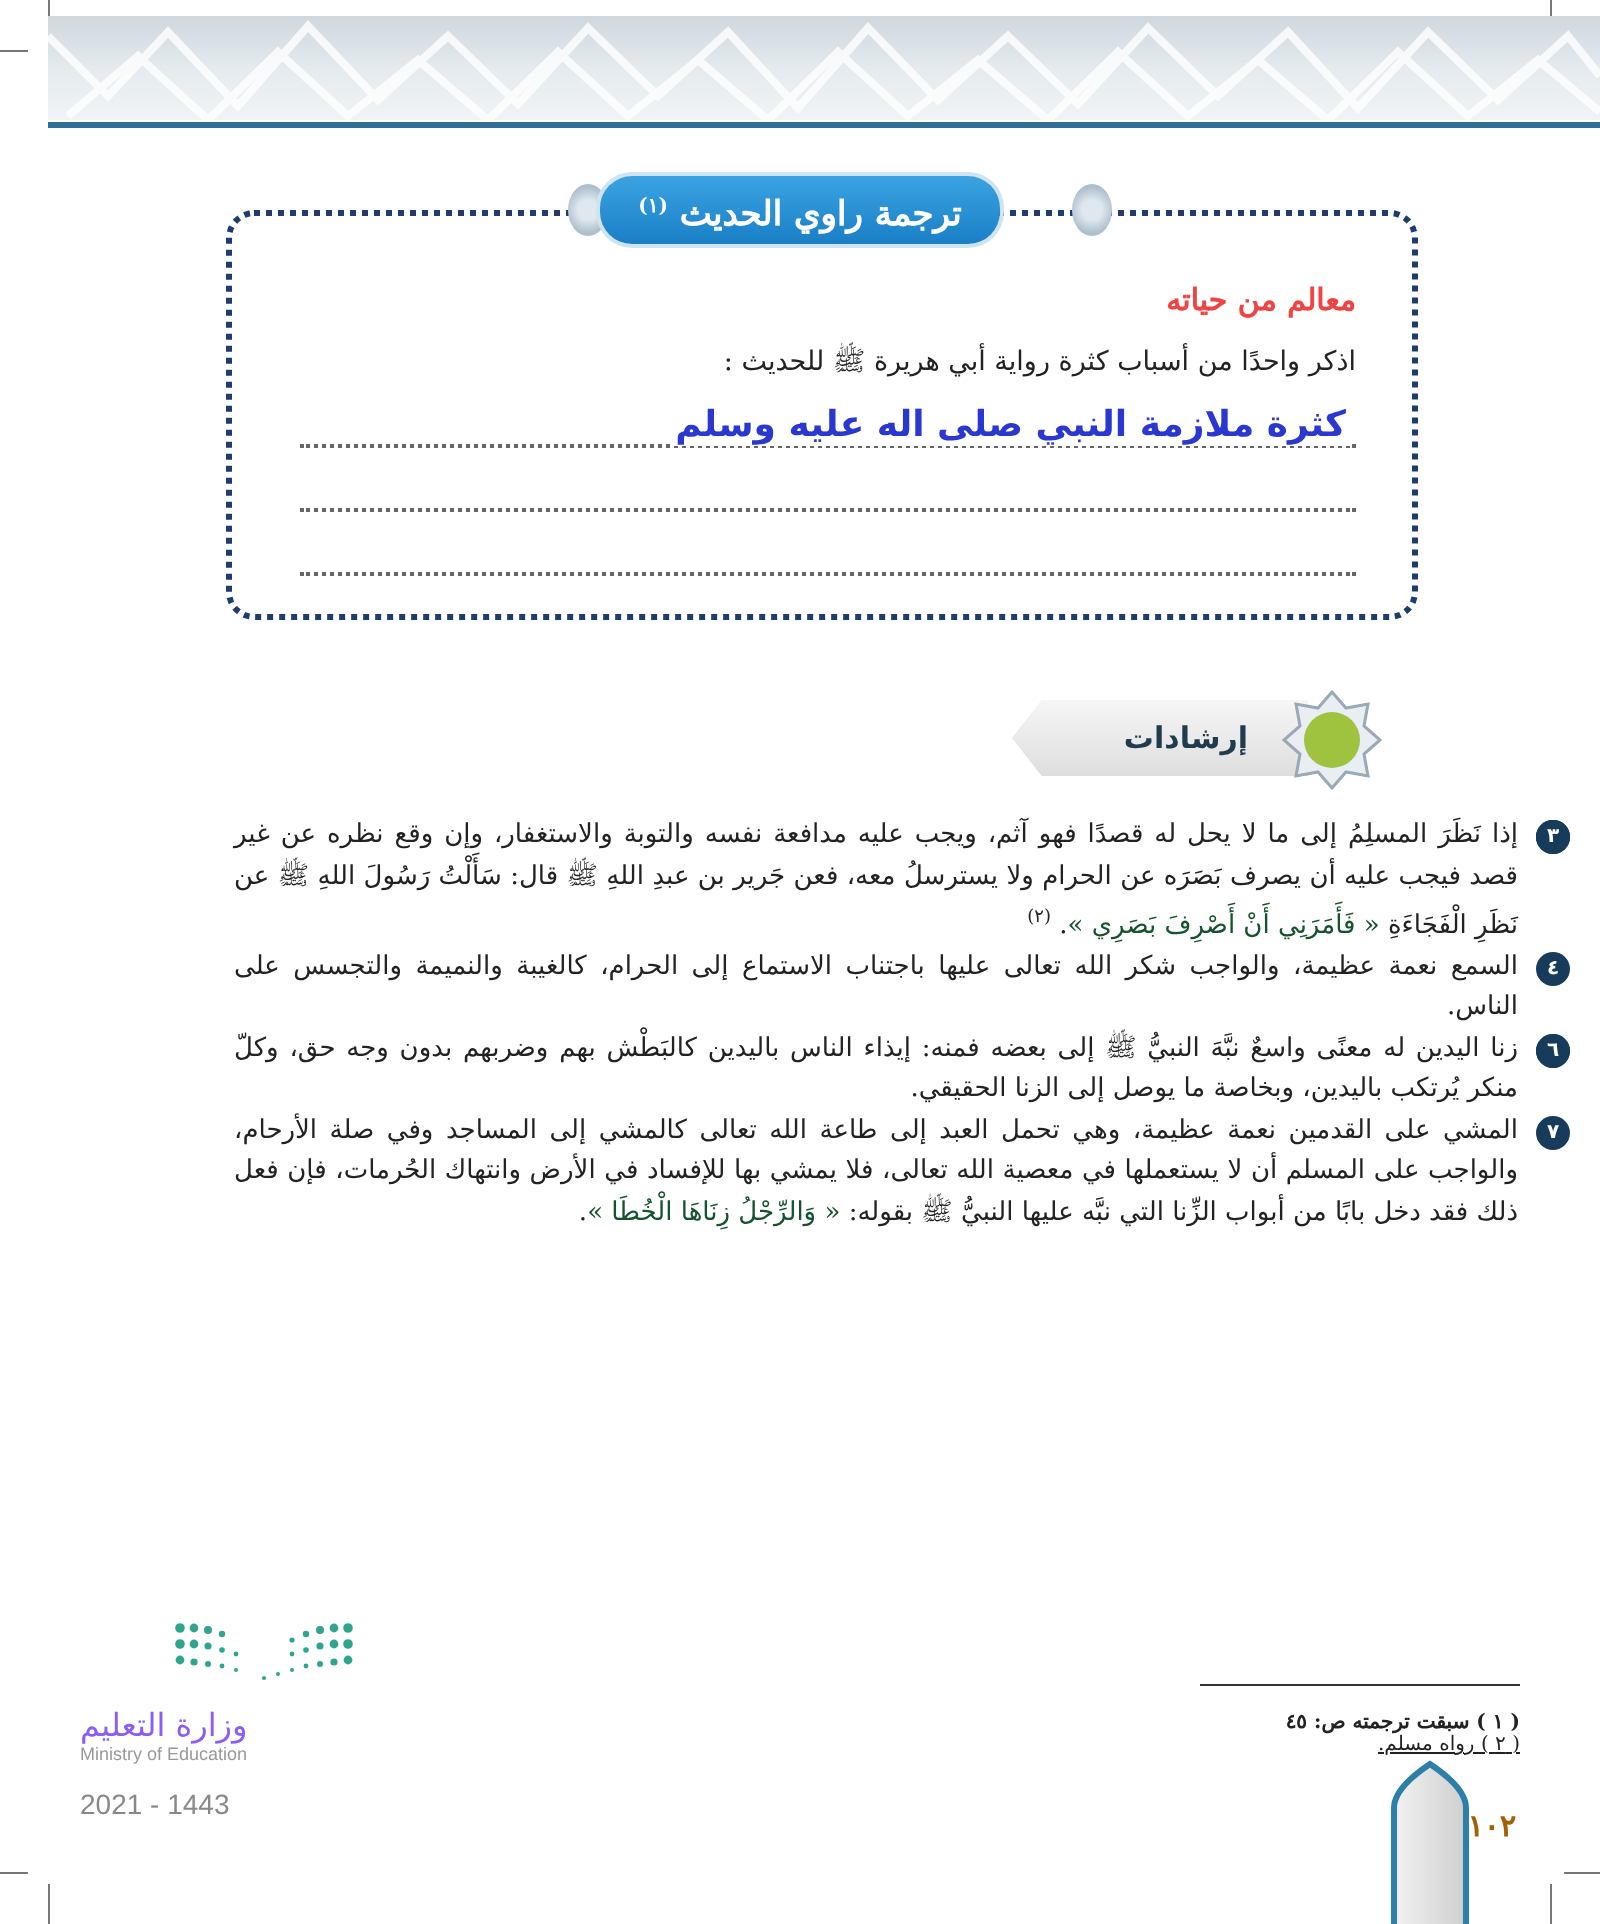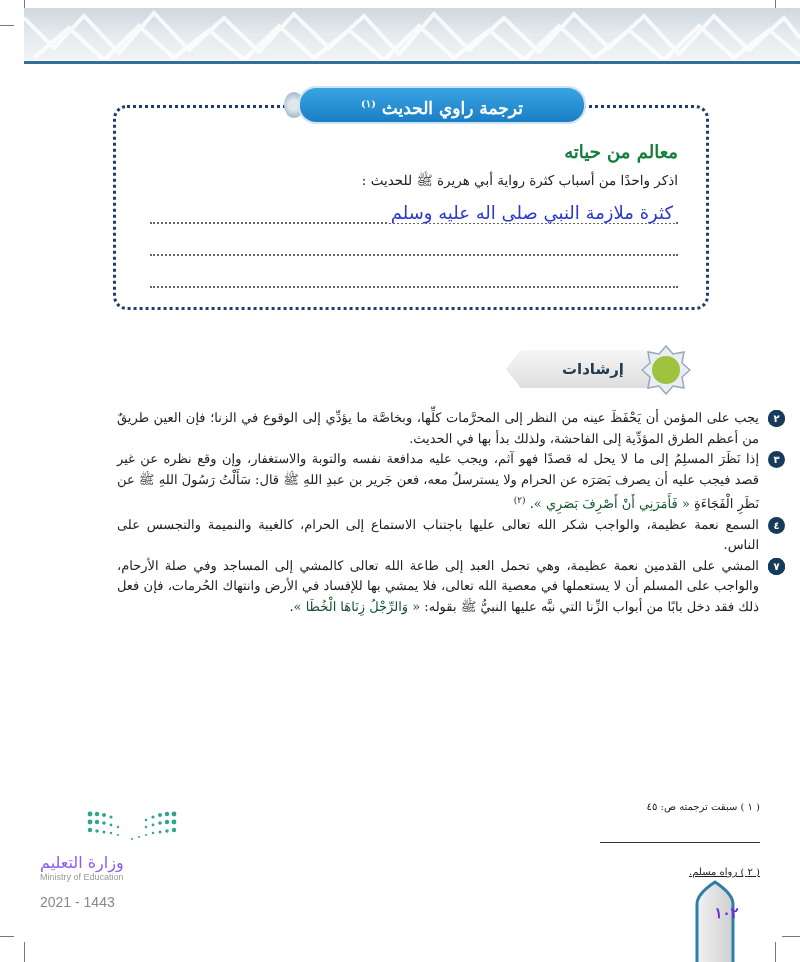--- a/index.html
+++ b/index.html
@@ -20,48 +20,48 @@
     position:absolute; left:24px; top:61px; width:776px; height:3px;
     background:#2f6f98;
   }
   
   .bio-box {
     position:absolute; left:113px; top:105px; width:596px; height:205px;
     border:3.5px dotted #1e3c6e; border-radius:14px;
     box-sizing:border-box;
   }
   .bio-title {
-    position:absolute; left:300px; top:88px; width:284px; height:34px;
+    position:absolute; left:300px; top:88px; width:200px; height:34px;
     background:linear-gradient(180deg,#3aa4e2,#1a7fc6);
     border-radius:16px;
     color:#fff; text-align:center; line-height:32px;
     font-size:17px; font-weight:bold;
     box-shadow:0 0 0 2px #cfe3f0;
     direction:rtl;
   }
   .bio-title sup { font-size:10px; }
   .orn {
     position:absolute; top:92px; width:20px; height:26px;
     background:radial-gradient(circle,#dfe8ee 30%,#aebfcc 70%);
     border-radius:50%;
   }
   .sub-heading {
     position:absolute; right:122px; top:141px;
-    color:#15803d; font-weight:bold; font-size:18px; direction:rtl;
+    color:#ef4444; font-weight:bold; font-size:15px; direction:rtl;
   }
   .question {
     position:absolute; right:122px; top:172px; font-size:13.5px; direction:rtl;
   }
   .answer-line {
     position:absolute; left:150px; width:528px; height:14px;
     border-bottom:2px dotted #666;
   }
   .answer-text {
     position:absolute; right:125px; top:202px;
-    color:#2a37d0; font-weight:normal; font-size:18px; direction:rtl;
+    color:#2a37d0; font-weight:bold; font-size:18px; direction:rtl;
     font-family:"DejaVu Sans", sans-serif; background:#fff; padding:0 2px;
   }
   
   .sec-badge {
     position:absolute; left:641px; top:345px; width:50px; height:50px;
   }
   .sec-label {
     position:absolute; left:506px; top:350px; width:148px; height:38px;
     background:linear-gradient(180deg,#f6f6f6,#dedede);
     clip-path:polygon(10% 0,100% 0,100% 100%,10% 100%,0 50%);
@@ -88,22 +88,22 @@
     font-family:"DejaVu Sans", sans-serif; direction:rtl;
   }
   .ministry-en { position:absolute; left:40px; top:872px; color:#999; font-size:9px; font-family:"Liberation Sans", sans-serif; }
   .ministry-year { position:absolute; left:40px; top:883px; color:#888; font-size:14px; font-family:"Liberation Sans", sans-serif;margin-top:11px; }
   .fn-rule { position:absolute; left:600px; top:842px; width:160px; height:1px; background:#333; }
   .fn { position:absolute; right:40px; font-size:10px; direction:rtl; }
   .page-tab {
     position:absolute; left:695px; top:880px; width:40px; height:82px;
   }
   .page-num {
-    position:absolute; left:695px; top:904px; width:63px; text-align:center;
-    font-size:15px; font-weight:bold; color:#6d28d9;
+    position:absolute; left:695px; top:904px; width:63px; text-align:right;
+    font-size:15px; font-weight:bold; color:#a16207;
   }
 </style>
 </head>
 <body>
 
 <div class="crop" style="left:24px;top:0;width:1px;height:20px;"></div>
 <div class="crop" style="left:0;top:25px;width:14px;height:1px;"></div>
 <div class="crop" style="left:775px;top:0;width:1px;height:20px;"></div>
 <div class="crop" style="left:782px;top:25px;width:18px;height:1px;"></div>
 <div class="crop" style="left:24px;top:942px;width:1px;height:20px;"></div>
@@ -140,37 +140,37 @@
   <polygon points="25,1 32,9 43,7 41,18 49,25 41,32 43,43 32,41 25,49 18,41 7,43 9,32 1,25 9,18 7,7 18,9" fill="#e8eef3" stroke="#9aa9b6" stroke-width="1.5"></polygon>
   <circle cx="25" cy="25" r="14" fill="#9fc23f"></circle>
 </svg>
 
 <div class="points">
   <p class="pt">
     <span class="num">١</span>
   </p>
   <p class="pt">
     <span class="num">٢</span>
-    <span>يجب على المؤمن أن يَحْفَظَ عينه من النظر إلى المحرَّمات كلِّها، وبخاصَّة ما يؤدِّي إلى الوقوع في الزنا؛ فإن العين طريقٌ من أعظم الطرق المؤدِّية إلى الفاحشة، ولذلك بدأ بها في الحديث.</span>
   </p>
   <p class="pt">
     <span class="num">٣</span>
     <span>إذا نَظَرَ المسلِمُ إلى ما لا يحل له قصدًا فهو آثم، ويجب عليه مدافعة نفسه والتوبة والاستغفار، وإن وقع نظره عن غير قصد فيجب عليه أن يصرف بَصَرَه عن الحرام ولا يسترسلُ معه، فعن جَرير بن عبدِ اللهِ ﷺ قال: سَأَلْتُ رَسُولَ اللهِ ﷺ عن نَظَرِ الْفَجَاءَةِ</span>
     <span class="quote">« فَأَمَرَنِي أَنْ أَصْرِفَ بَصَرِي »</span>.
     <span class="ref">(٢)</span>
   </p>
   <p class="pt">
     <span class="num">٤</span>
     <span>السمع نعمة عظيمة، والواجب شكر الله تعالى عليها باجتناب الاستماع إلى الحرام، كالغيبة والنميمة والتجسس على الناس.</span>
   </p>
   <p class="pt">
     <span class="num">٥</span>
   </p>
   <p class="pt">
     <span class="num">٦</span>
+    <span>زنا اليدين له معنًى واسعٌ نبَّهَ النبيُّ ﷺ إلى بعضه فمنه: إيذاء الناس باليدين كالبَطْش بهم وضربهم بدون وجه حق، وكلّ منكر يُرتكب باليدين، وبخاصة ما يوصل إلى الزنا الحقيقي.</span>
   </p>
   <p class="pt">
     <span class="num">٧</span>
     <span>المشي على القدمين نعمة عظيمة، وهي تحمل العبد إلى طاعة الله تعالى كالمشي إلى المساجد وفي صلة الأرحام، والواجب على المسلم أن لا يستعملها في معصية الله تعالى، فلا يمشي بها للإفساد في الأرض وانتهاك الحُرمات، فإن فعل ذلك فقد دخل بابًا من أبواب الزِّنا التي نبَّه عليها النبيُّ ﷺ بقوله:</span>
     <span class="quote">« وَالرِّجْلُ زِنَاهَا الْخُطَا »</span>.
   </p>
 </div>
 
 <svg class="logo-dots" width="92" height="34">
   <g fill="#2fa58e">
@@ -205,21 +205,21 @@
       <circle cx="67" cy="23" r="1.2"></circle>
       <circle cx="60" cy="25" r="1"></circle>
       <circle cx="53" cy="27" r="1"></circle>
   </g>
 </svg>
 <div class="ministry-ar">وزارة التعليم</div>
 <div class="ministry-en">Ministry of Education</div>
 <div class="ministry-year">2021 - 1443</div>
 
 <div class="fn-rule"></div>
-<div class="fn" style="top:801px;">( ١ ) سبقت ترجمته ص: ٤٥</div>
+<div class="fn" style="top:855px;font-weight:bold;">( ١ ) سبقت ترجمته ص: ٤٥</div>
 <div class="fn" style="top:866px;text-decoration:underline;">( ٢ ) رواه مسلم.</div>
 
 <svg class="page-tab" viewBox="0 0 40 82">
   <defs>
     <linearGradient id="pg" x1="0" x2="1" y1="0" y2="0">
       <stop offset="0" stop-color="#f2f2f2"></stop>
         <stop offset="1" stop-color="#cfcfcf"></stop>
     </linearGradient>
   </defs>
   <path d="M2 82 L2 24 Q2 14 20 2 Q38 14 38 24 L38 82" fill="url(#pg)" stroke="#2c7fa6" stroke-width="3"></path>

